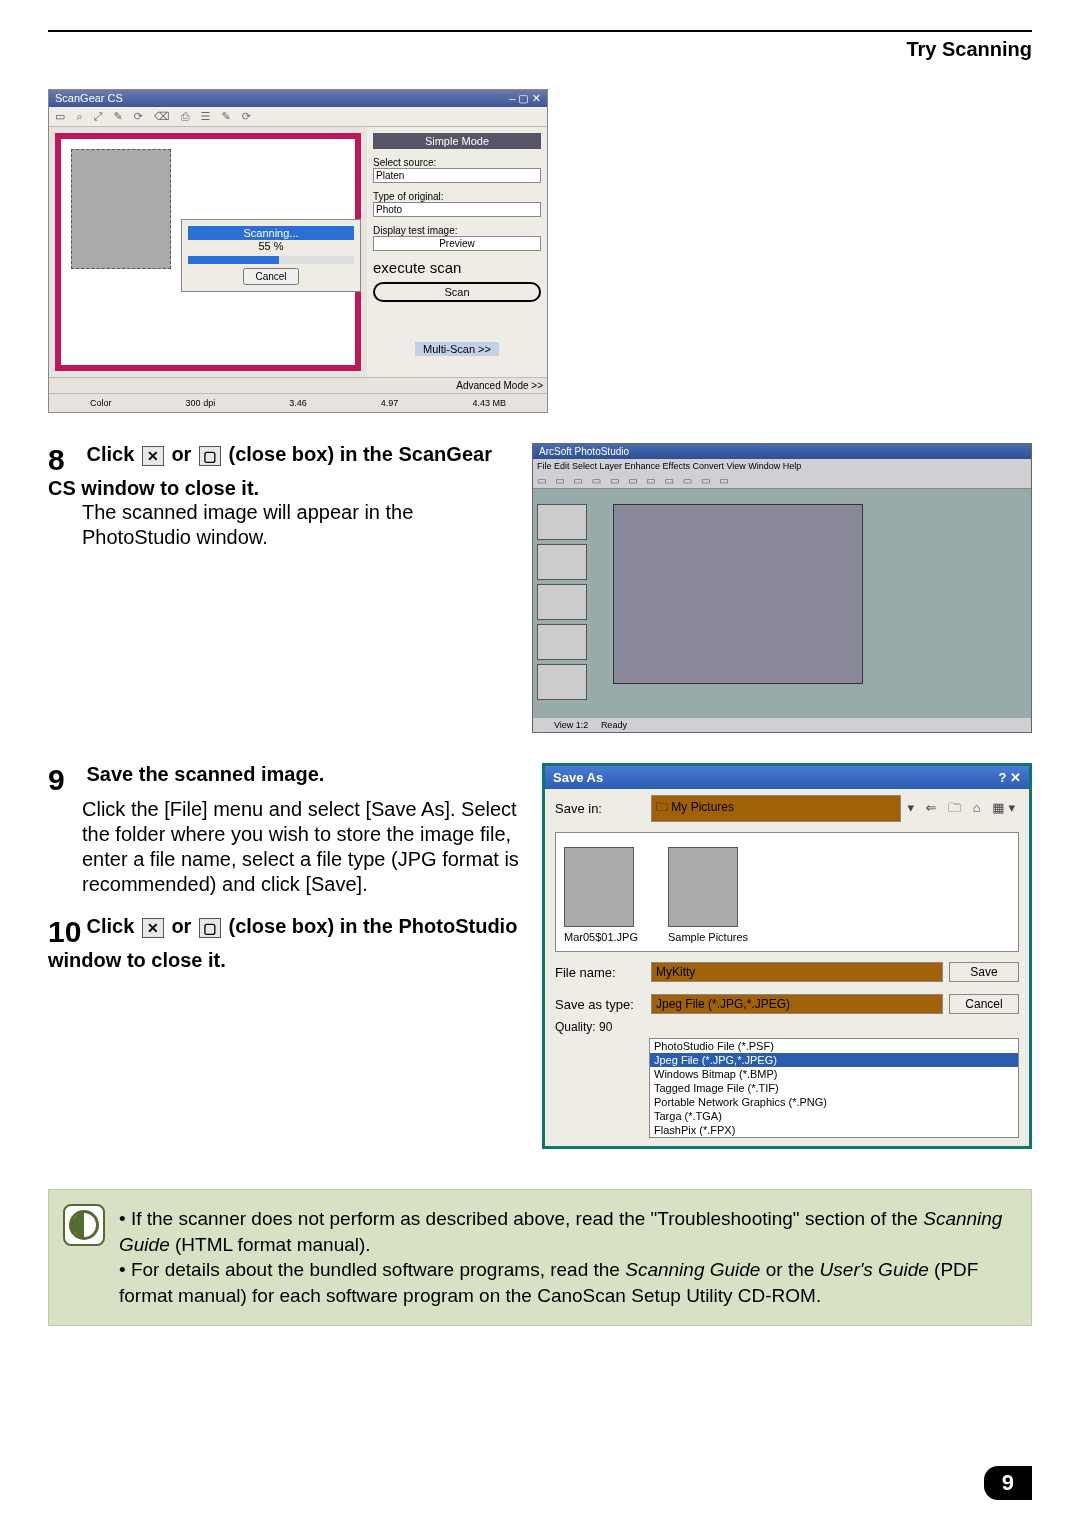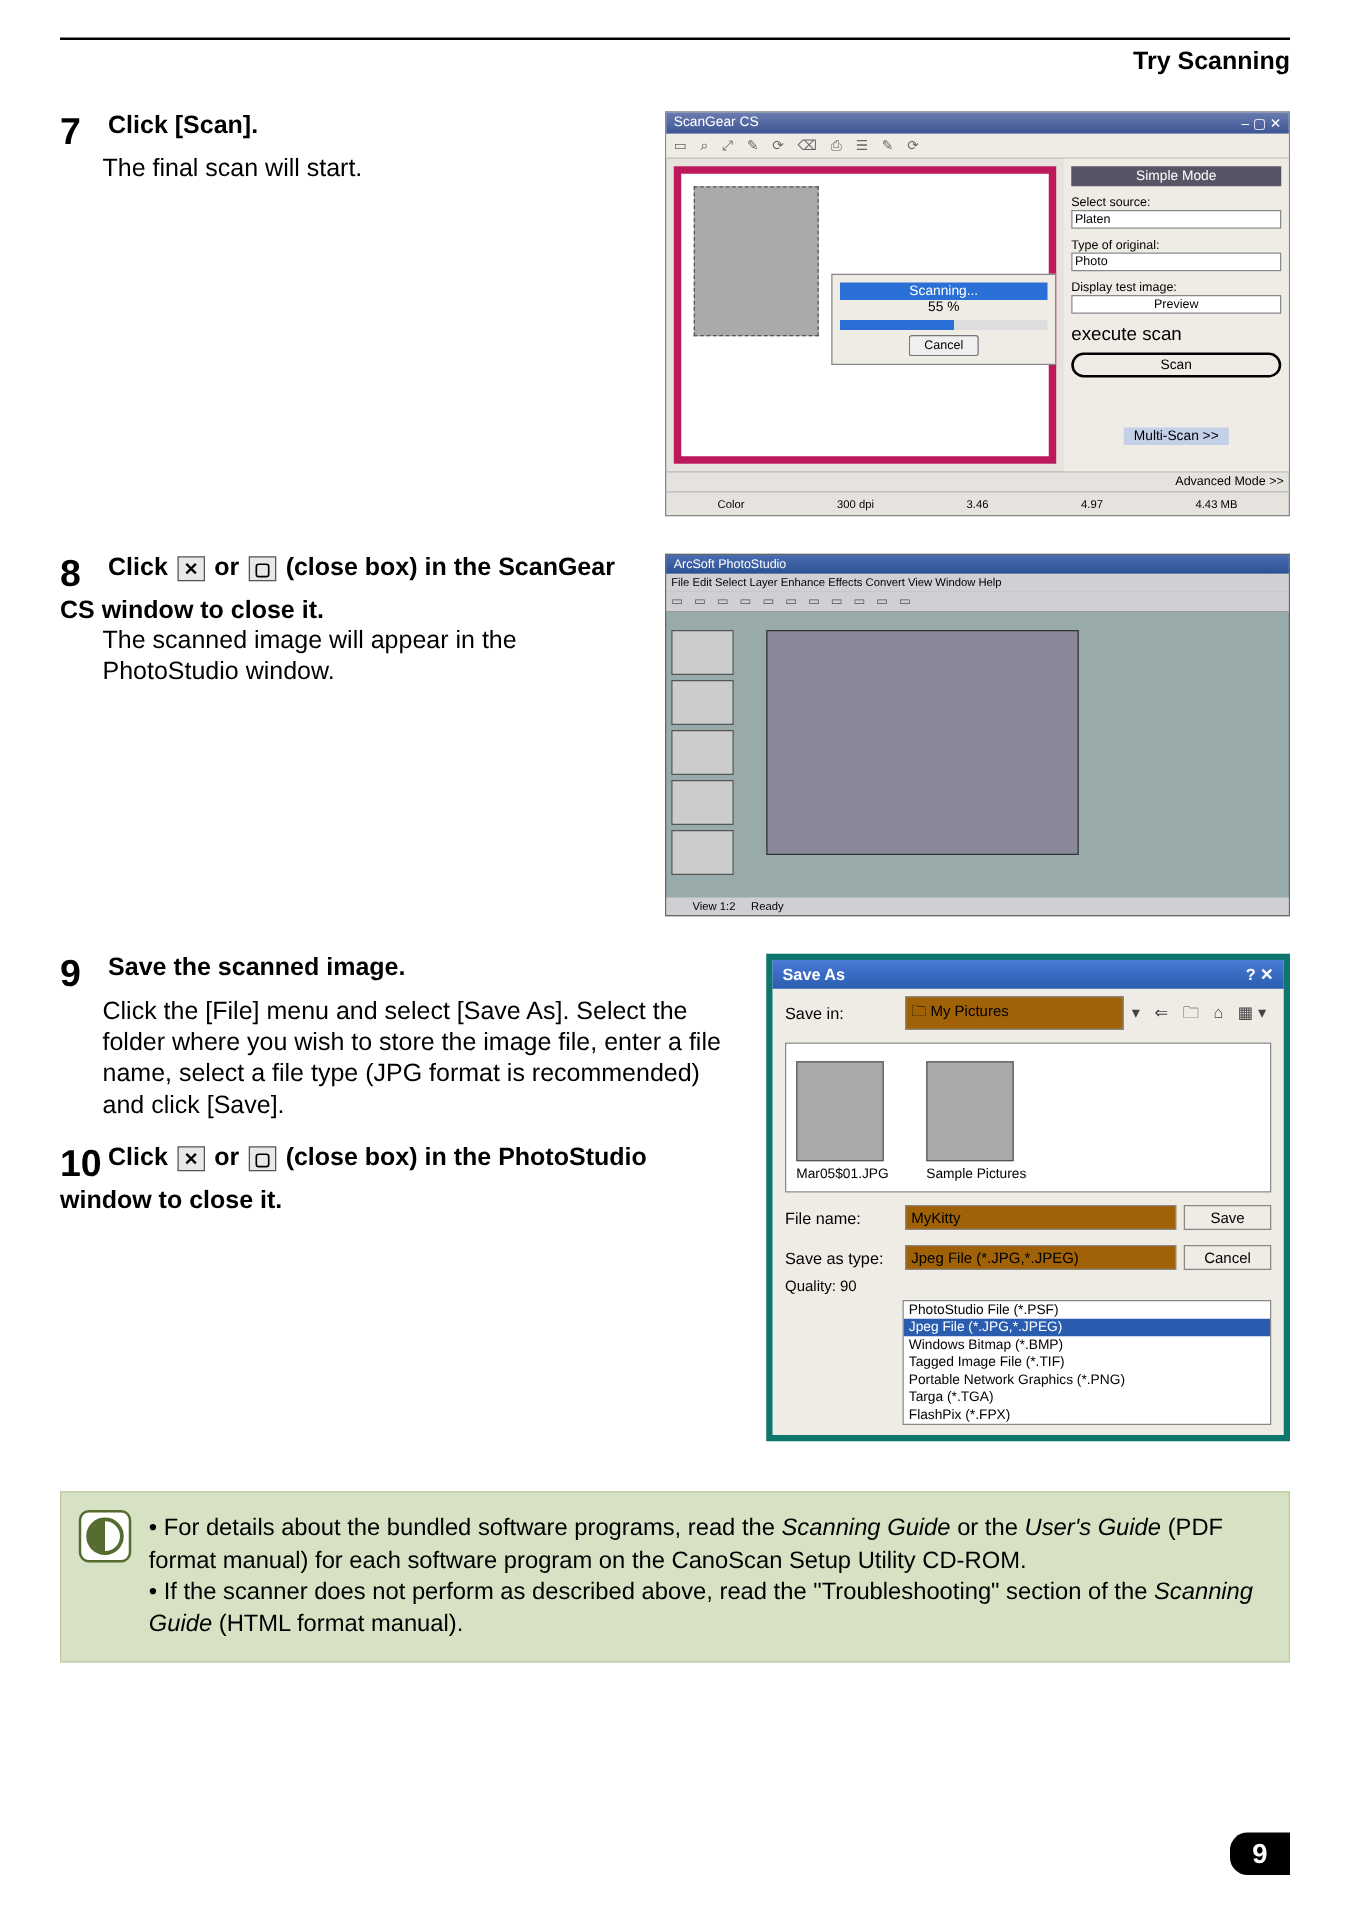--- a/index.html
+++ b/index.html
@@ -204,22 +204,22 @@
   }
   .ps-status {
     position: absolute;
     bottom: 0; left: 0; right: 0;
     background: #d0d0d4;
     font-size: 9px;
     padding: 2px 21px;
   }
   
   .sa-window {
-    width: 419px;
-    border: 5px solid #0f766e;
+    width: 490px;
+    border: 3px solid #0f766e;
     background: #efece6;
     font-size: 13px;
   }
   .sa-title {
     background: linear-gradient(#4a7ad6,#2a5db0);
     color: #fff;
     font-weight: bold;
     padding: 4px 8px;
     display: flex;
     justify-content: space-between;
@@ -313,27 +313,20 @@
     border-radius: 14px 0 0 14px;
   }
 </style>
 </head>
 <body>
 
 <div class="header-line"></div>
 <div class="header-title">Try Scanning</div>
 
 <div class="step-row">
-  <div class="step-text">
-    <div>
-      <span class="step-num">7</span>
-      <span class="step-bold">Click [Scan].</span>
-    </div>
-    <div class="step-body">The final scan will start.</div>
-  </div>
   <div class="step-img">
 
     <div class="sg-window">
       <div class="sg-title">
         <span>ScanGear CS</span>
         <span>– ▢ ✕</span>
       </div>
       <div class="sg-toolbar">▭ ⌕ ⤢  ✎ ⟳ ⌫ ⎙ ☰ ✎ ⟳</div>
       <div class="sg-body">
         <div class="sg-left">
@@ -472,20 +465,20 @@
         <div>Targa (*.TGA)</div>
         <div>FlashPix (*.FPX)</div>
       </div>
     </div>
   </div>
 </div>
 
 <div class="note-box">
   <div class="note-icon"></div>
   <div>
+    <span>• If the scanner does not perform as described above, read the "Troubleshooting" section of the </span><em>Scanning Guide</em><span> (HTML format manual).</span>
+  </div>
+  <div>
     <span>• For details about the bundled software programs, read the </span><em>Scanning Guide</em><span> or the </span><em>User's Guide</em><span> (PDF format manual) for each software program on the CanoScan Setup Utility CD-ROM.</span>
   </div>
-  <div>
-    <span>• If the scanner does not perform as described above, read the "Troubleshooting" section of the </span><em>Scanning Guide</em><span> (HTML format manual).</span>
-  </div>
 </div>
 
 <div class="page-num">9</div>
 
 </body></html>

